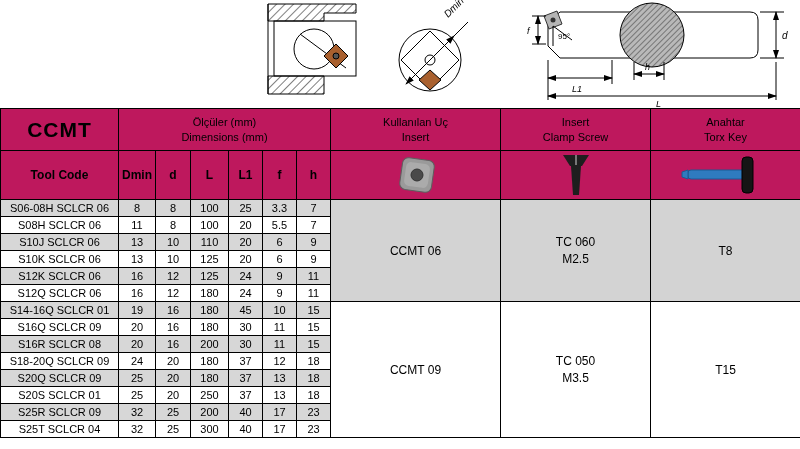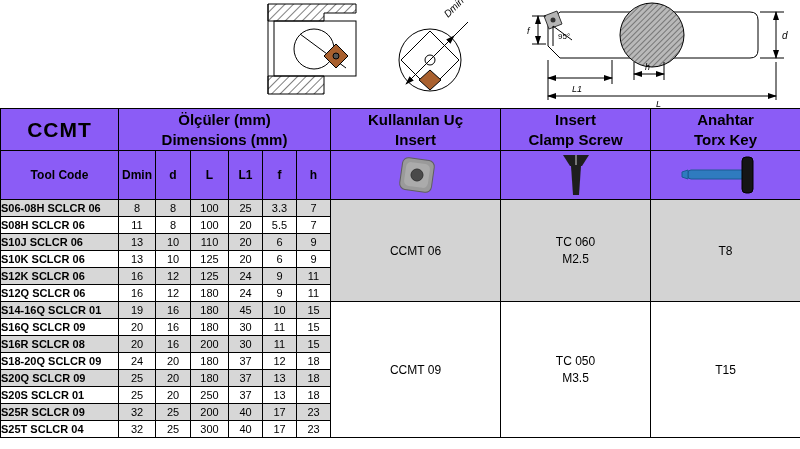--- a/index.html
+++ b/index.html
@@ -6,28 +6,28 @@
     font-family:"Liberation Sans",sans-serif;}
   body{width:800px;height:449px;overflow:hidden;}
 
   
   .drawings{display:block;width:800px;height:108px;}
 
   
   table.cat{border-collapse:collapse;table-layout:fixed;width:800px;}
   table.cat th,table.cat td{border:1px solid #000;padding:0;overflow:hidden;
     white-space:nowrap;}
-  thead th{background:#8b5cf6;vertical-align:middle;text-align:center;margin-top:39px;}
+  thead th{background:#be185d;vertical-align:middle;text-align:center;margin-top:39px;}
   .title-cell{font-size:21px;font-weight:bold;letter-spacing:1px;}
-  .hdr-grp{font-size:15px;font-weight:bold;line-height:1.3;}
+  .hdr-grp{font-size:11px;font-weight:normal;line-height:1.3;}
   .hdr-col{font-size:12px;font-weight:bold;}
   .hdr-row1{height:42px;}
   .hdr-row2{height:48px;}
   tbody td{font-size:11px;text-align:center;height:16px;line-height:16px;}
-  td.code{text-align:left;padding-left:4px;font-weight:bold;}
+  td.code{text-align:center;padding-left:4px;font-weight:normal;}
   tbody tr:nth-child(odd) td:not(.group){background:#d7d7d7;}
   tbody tr:nth-child(even) td:not(.group){background:#ffffff;}
   td.group{font-size:12px;vertical-align:middle;}
   td.g1{background:#d3d3d3;}
   td.g2{background:#ffffff;}
   .screw-line{line-height:1.4;}
   .img-cell svg{display:block;margin:0 auto;}
 </style>
 </head>
 <body>

